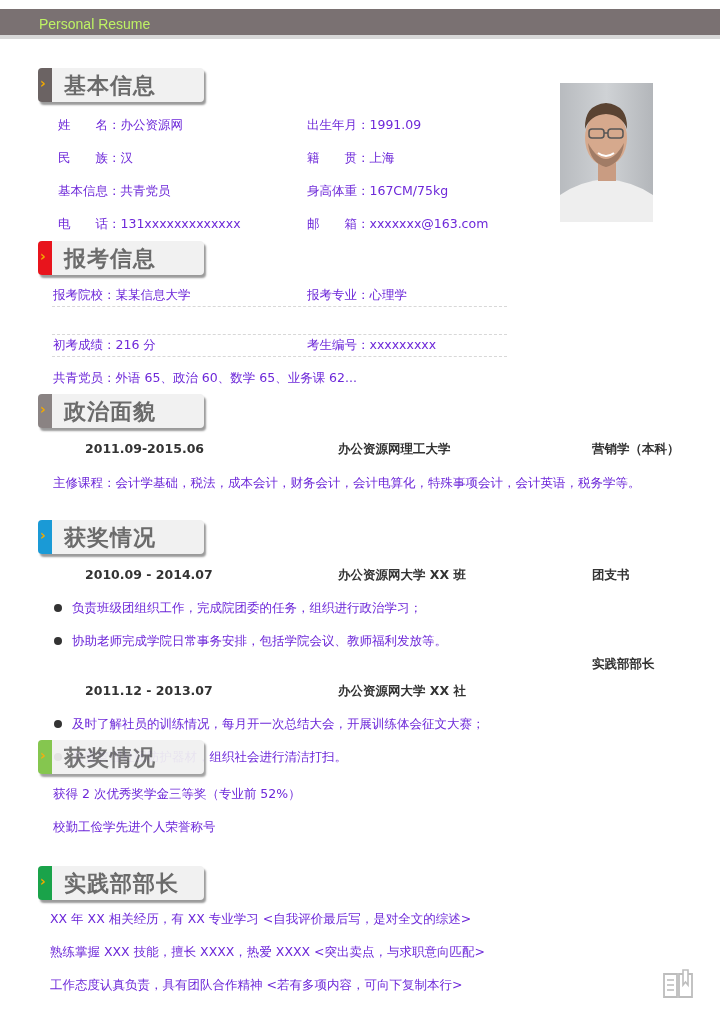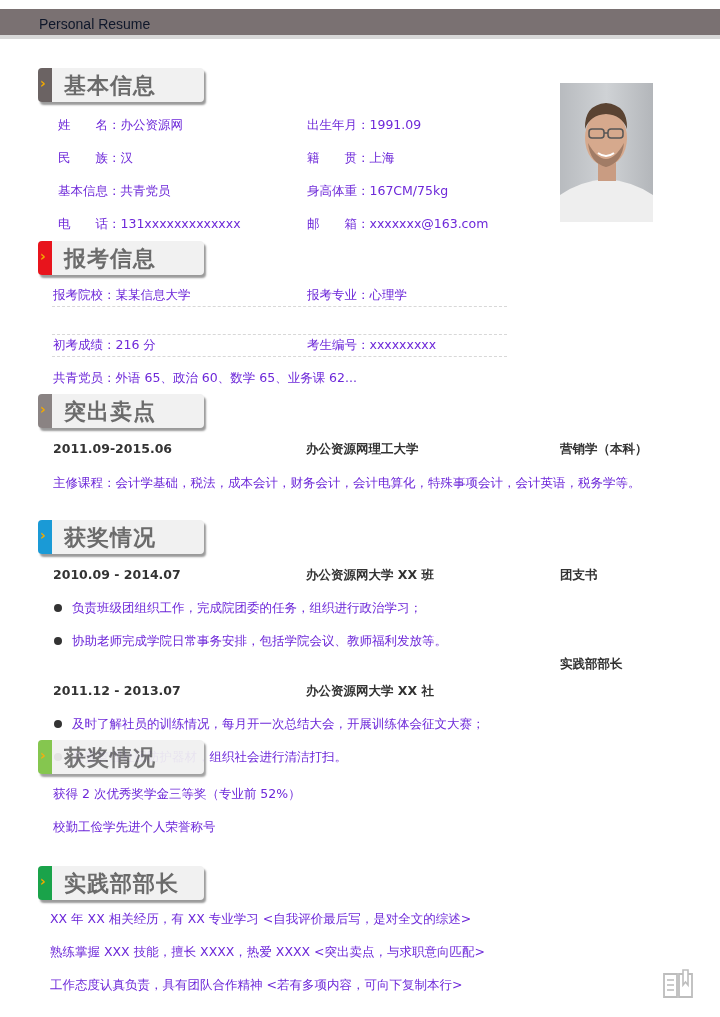--- a/index.html
+++ b/index.html
@@ -1,28 +1,28 @@
 <!DOCTYPE html>
 <html><head>
 <meta charset="utf-8">
 <style>
   * { box-sizing: border-box; margin: 0; padding: 0; }
   html, body { width: 720px; height: 1017px; background: #ffffff; overflow: hidden; }
   body { position: relative; font-family: "DejaVu Sans", "Liberation Sans", sans-serif; color: #404040; }
 
   .topbar { position: absolute; left: 0; top: 9px; width: 720px; height: 30px; background: #7a7172; border-bottom: 4px solid #d8d8d8; }
-  .topbar span { position: absolute; left: 39px; top: 7px; font-family: "Liberation Sans", sans-serif; font-size: 14px; color: #0f172a; }
+  .topbar span { position: absolute; left: 39px; top: 7px; font-family: "Liberation Sans", sans-serif; font-size: 14px; color: #bef264; }
 
   .sec-head { position: absolute; left: 38px; width: 166px; height: 34px; background: #f1f1f1; border-radius: 4px; box-shadow: 2px 3px 2px #9a9a9a; }
   .sec-head .tab { position: absolute; left: 0; top: 0; width: 14px; height: 100%; border-radius: 4px 0 0 4px; }
   .sec-head .tab span { position: absolute; left: 2px; top: 8px; font-size: 14px; font-weight: bold; color: #f2a900; line-height: 1; }
   .sec-head .title { position: absolute; left: 26px; top: 3px; font-size: 22px; font-weight: bold; color: #6b6b6b; letter-spacing: 1px; white-space: nowrap; }
 
   .txt { position: absolute; font-size: 12.5px; color: #6d28d9; white-space: nowrap; }
-  .bold { font-weight: bold; color: #333; font-size: 12.5px; }
+  .bold { font-weight: bold; color: #333; font-size: 12.5px; margin-left: 32px; }
   .dash { position: absolute; left: 52px; width: 455px; border-top: 1px dashed #d8d8d8; }
   .bullet { position: absolute; width: 8px; height: 8px; border-radius: 50%; background: #333; }
 
   .photo { position: absolute; left: 560px; top: 83px; width: 93px; height: 139px; overflow: hidden; background: linear-gradient(90deg,#b8bbbf,#cfd2d5 50%,#b3b6ba); }
   .book { position: absolute; left: 662px; top: 968px; width: 32px; height: 32px; }
 </style>
 </head>
 <body>
 
 <div class="topbar">
@@ -72,21 +72,21 @@
 <div class="dash" style="top:334px"></div>
 <div class="txt" style="left:53px;top:337px"><span>初考成绩：</span><span>216 分</span></div>
 <div class="txt" style="left:307px;top:337px"><span>考生编号：</span><span>xxxxxxxxx</span></div>
 <div class="dash" style="top:356px"></div>
 <div class="txt" style="left:53px;top:370px"><span>共青党员：</span><span>外语 65、政治 60、数学 65、业务课 62...</span></div>
 
 <div class="sec-head" style="top:394px">
   <div class="tab" style="background:#8a8383">
       <span>›</span>
     </div>
-  <div class="title">突出卖点</div>
+  <div class="title">政治面貌</div>
 </div>
 
 <div class="txt bold" style="left:53px;top:441px">2011.09-2015.06</div>
 <div class="txt bold" style="left:306px;top:441px">办公资源网理工大学</div>
 <div class="txt bold" style="left:560px;top:441px">营销学（本科）</div>
 <div class="txt" style="left:53px;top:475px">主修课程：会计学基础，税法，成本会计，财务会计，会计电算化，特殊事项会计，会计英语，税务学等。</div>
 
 <div class="sec-head" style="top:520px">
   <div class="tab" style="background:#1a9ad6">
       <span>›</span>

